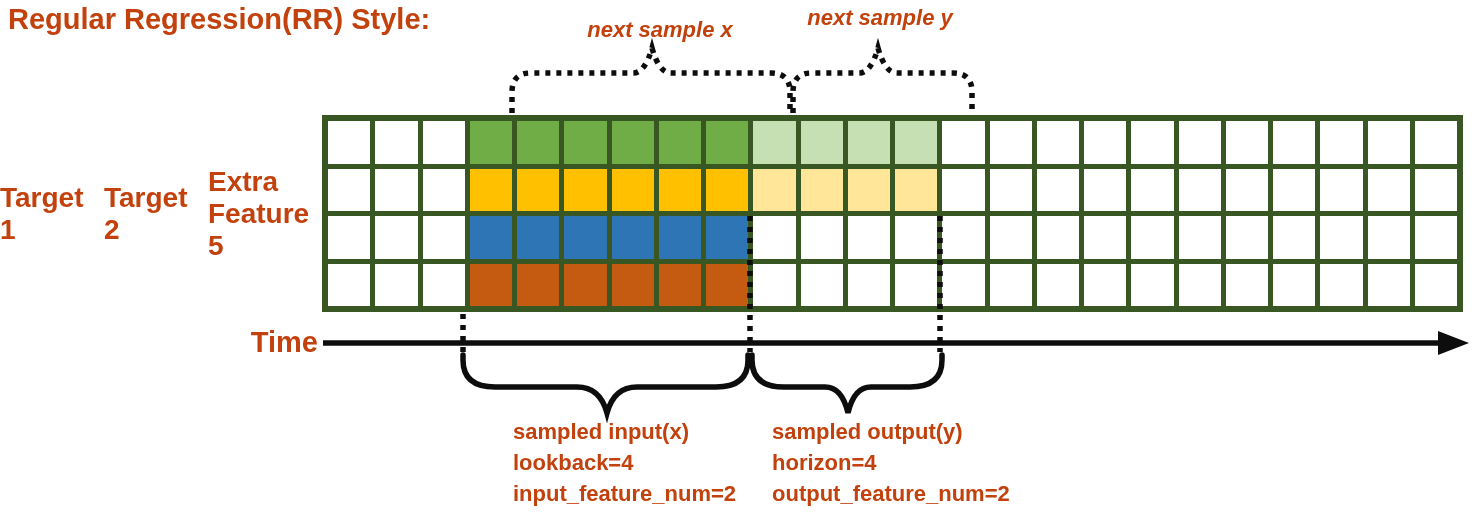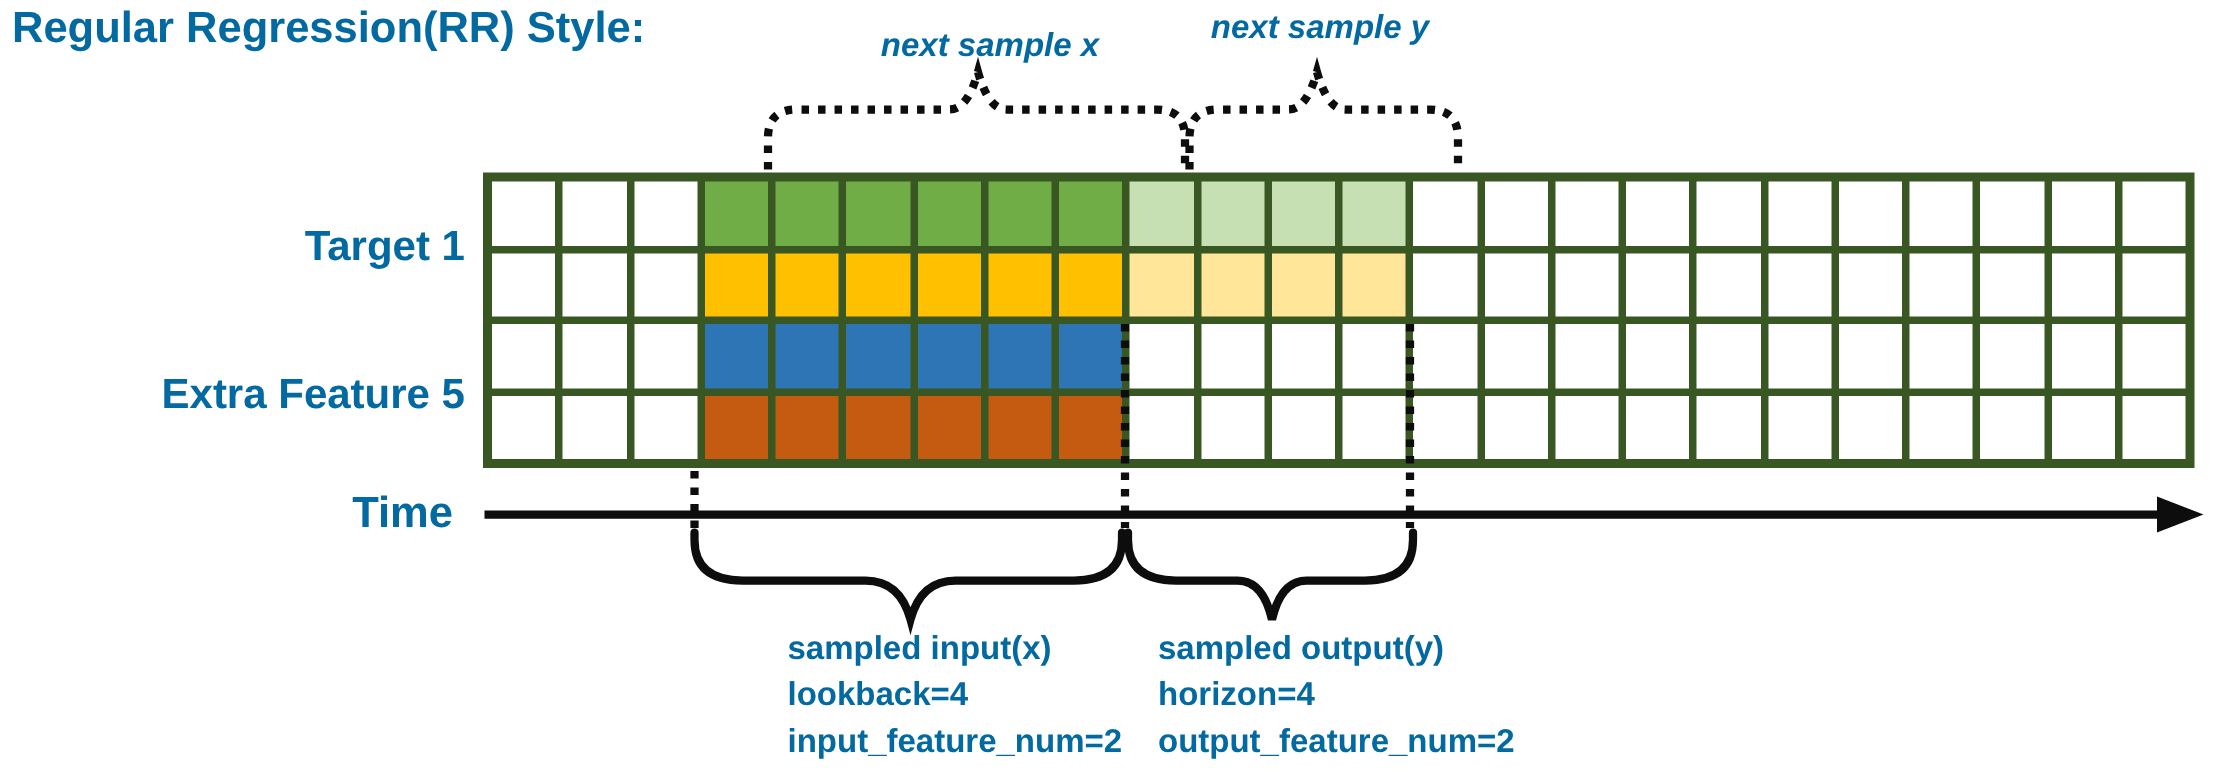--- a/index.html
+++ b/index.html
@@ -1,69 +1,70 @@
 <!DOCTYPE html>
 <html><head>
 <meta charset="utf-8">
 <style>
   html,body{margin:0;padding:0;background:#fff;}
   #canvas{
     position:relative;width:1476px;height:516px;background:#ffffff;
-    font-family:"Liberation Sans",sans-serif;color:#0369a1;overflow:hidden;
+    font-family:"Liberation Sans",sans-serif;color:#c2410c;overflow:hidden;
   }
   .title{
     position:absolute;left:8px;top:3px;font-size:29px;font-weight:700;letter-spacing:0px;
   }
   .top-label{
     position:absolute;top:5px;width:320px;text-align:center;
     font-size:22px;font-style:italic;font-weight:700;
   }
   #label-next-x{left:500px;margin-top:12px;}
   #label-next-y{left:720px;}
   .row-labels{
     position:absolute;left:0px;top:115px;width:312px;height:197px;
-    display:flex;flex-direction:column;
+    display:flex;flex-direction:row;
   }
   .row-label{
     flex:1;display:flex;align-items:center;justify-content:flex-end;
     font-size:28px;font-weight:700;padding-right:2px;
   }
   #grid{
     position:absolute;left:322px;top:115px;width:1141px;height:197px;
     background:var(--grid-border,#385723);
     box-sizing:border-box;padding:6px;
     display:flex;flex-direction:column;gap:5px;
   }
   .grid-row{flex:1;display:flex;gap:5px;}
   .cell{flex:1;background:#ffffff;}
   svg.overlay{
     position:absolute;left:0;top:0;z-index:3;pointer-events:none;
   }
   .time-label{
     position:absolute;left:0px;top:326px;width:302px;text-align:right;
-    font-size:29px;font-weight:700;
+    font-size:29px;font-weight:700;padding-left:16px;
   }
   .caption{
     position:absolute;top:416px;font-size:22px;font-weight:600;line-height:31px;white-space:nowrap;
   }
-  #caption-input{left:513px;margin-left:12px;}
+  #caption-input{left:513px;}
   #caption-output{left:772px;}
 </style>
 </head>
 <body>
 
 <div id="canvas" style="--grid-border: #385723;">
 
   <div class="title">Regular Regression(RR) Style:</div>
 
   <div id="label-next-x" class="top-label">next sample x</div>
   <div id="label-next-y" class="top-label">next sample y</div>
 
   <div class="row-labels">
       <div class="row-label">Target 1</div>
+      <div class="row-label">Target 2</div>
       <div class="row-label">Extra Feature 5</div>
     </div>
 
   <div id="grid">
       <div class="grid-row">
         <div class="cell"></div>
         <div class="cell"></div>
         <div class="cell"></div>
         <div class="cell" style="background: rgb(112, 173, 71);"></div>
         <div class="cell" style="background: rgb(112, 173, 71);"></div>

